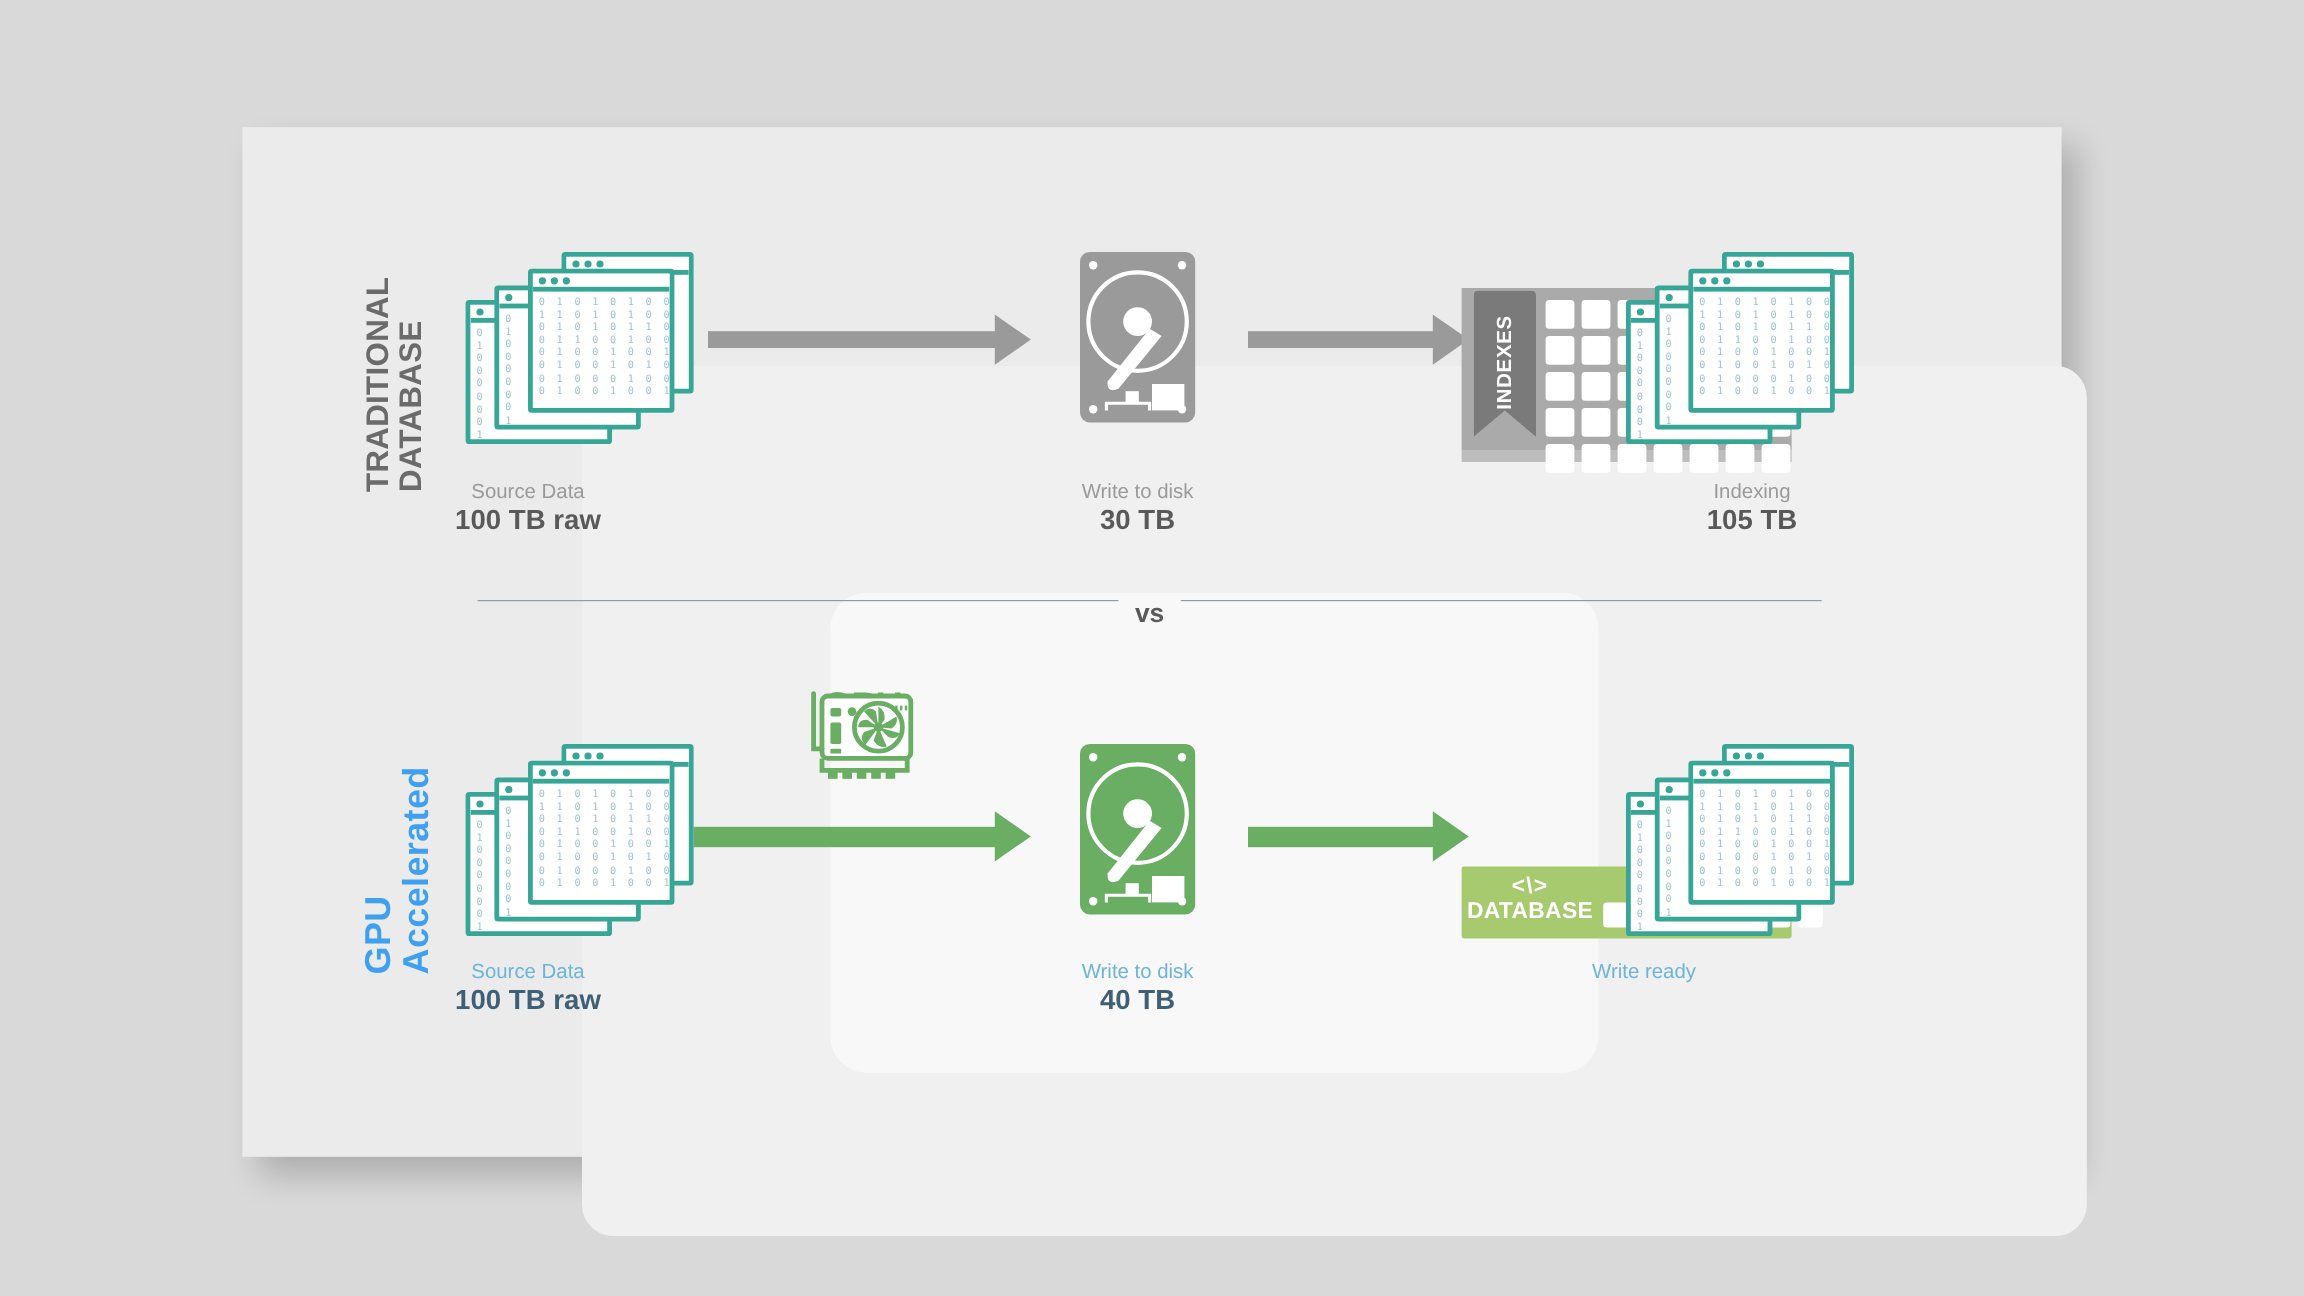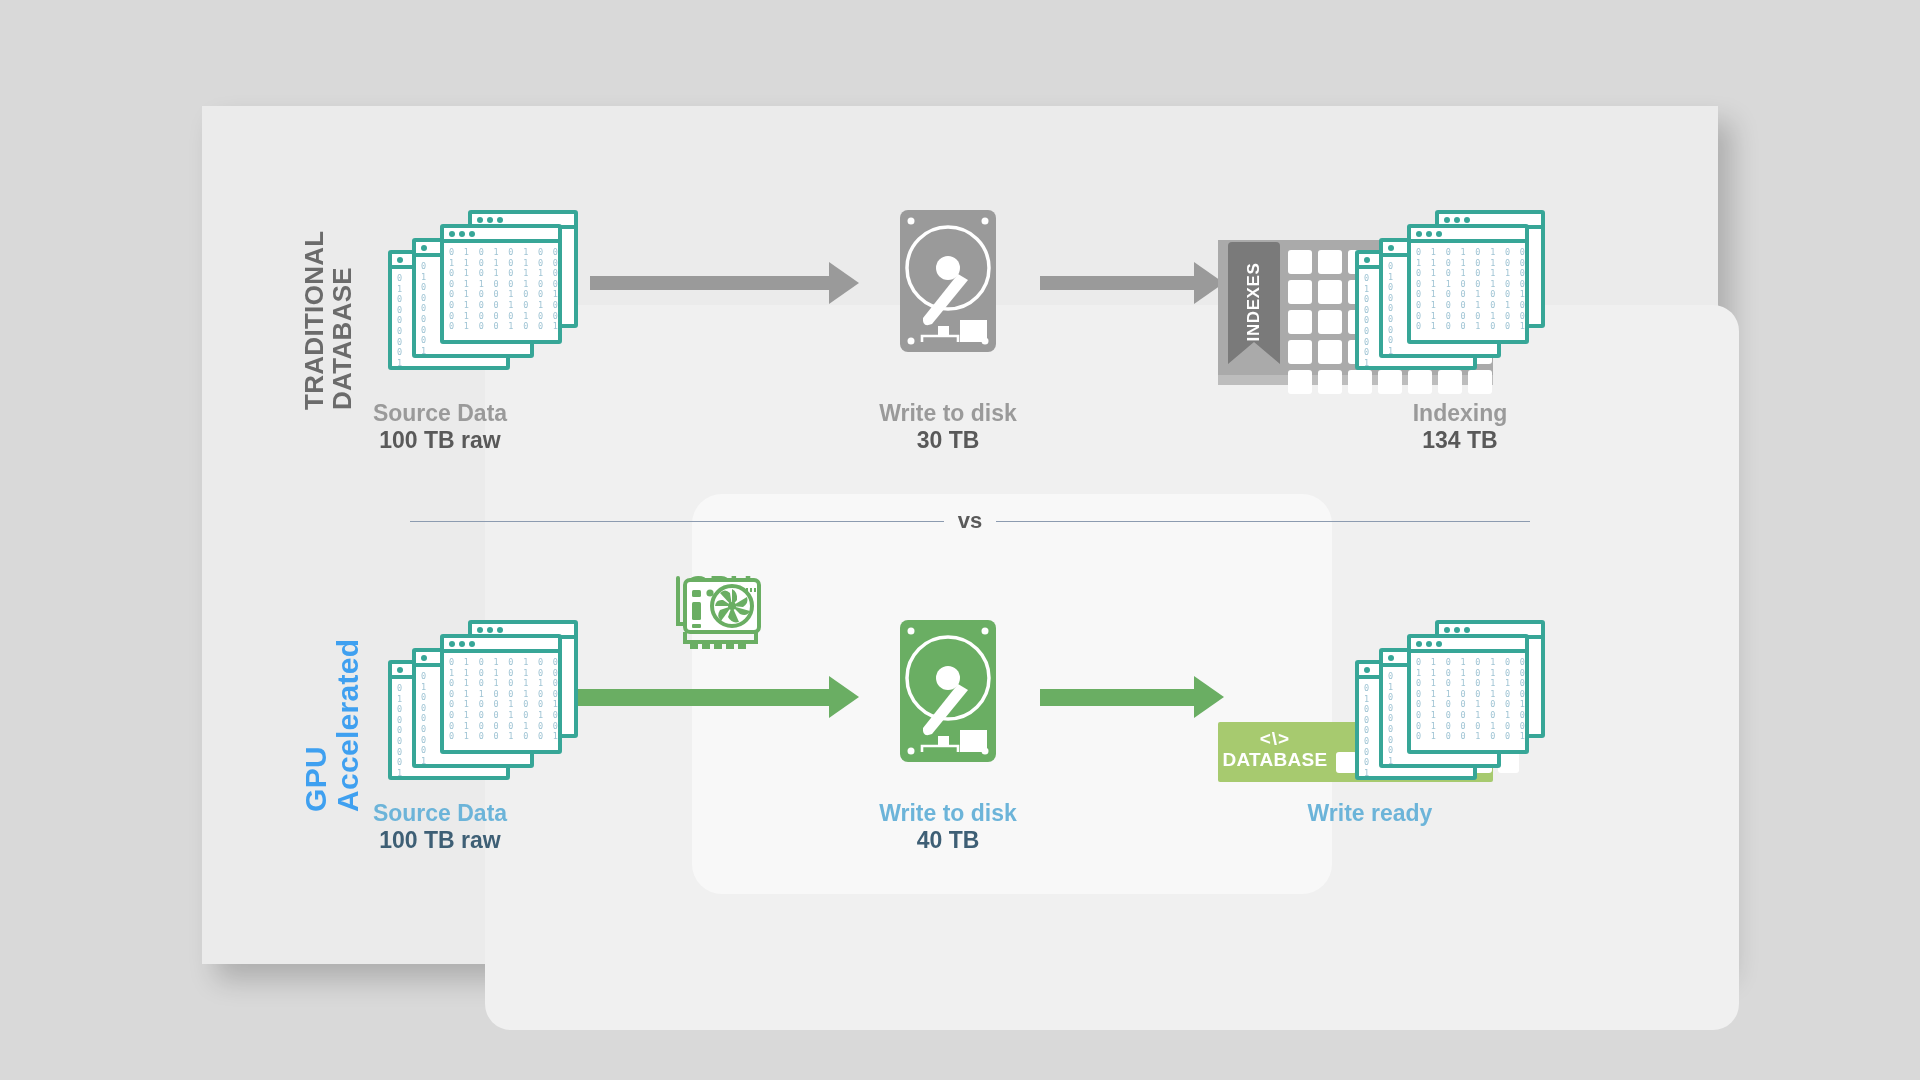--- a/index.html
+++ b/index.html
@@ -54,23 +54,23 @@
   }
   #label-gpu {
     left: 300px; top: 812px;
     font-size: 30px;
     color: #3fa0f0;
   }
 
   
   #vs-row {
     position: absolute;
-    left: 410px; top: 500px;
+    left: 398px; top: 500px;
     width: 1120px; height: 42px;
-    display: flex; align-items: center;
+    display: flex; 
   }
   .vs-line { flex: 1; height: 1px; background: #8c9bb0; }
   #vs-text {
     font-size: 22px; font-weight: bold; color: #5a5a5a;
     padding: 0 14px; line-height: 1;
   }
 
   
   .stack { position: absolute; width: 190px; height: 160px; }
   .bincard {
@@ -171,21 +171,21 @@
   #metadata-code { font-size: 19px; font-weight: bold; letter-spacing: 1px; }
   #metadata-label { font-size: 19px; font-weight: bold; letter-spacing: .3px; }
   .meta-squares {
     position: absolute; left: 118px; top: 30px;
     display: flex; gap: 6px;
   }
   .meta-squares b { display: block; width: 21px; height: 21px; background: #fff; border-radius: 3px; }
 
   
   .caption { position: absolute; text-align: center; line-height: 1.18; }
-  .caption .t { font-size: 23px; font-weight: bold; }
+  .caption .t { font-size: 17px; font-weight: normal; }
   .caption .v { font-size: 23px; font-weight: bold; }
   .caption.top .t { color: #9a9a9a; }
   .caption.top .v { color: #595959; }
   .caption.bot .t { color: #6cb4d9; }
   .caption.bot .v { color: #3e5f75; }
 </style>
 </head>
 <body>
 
 <div id="stage">
@@ -416,21 +416,21 @@
   <div class="caption top" style="left:330px; top:400px; width:220px;">
     <div class="t">Source Data</div>
     <div class="v">100 TB raw</div>
   </div>
   <div class="caption top" style="left:838px; top:400px; width:220px;">
     <div class="t">Write to disk</div>
     <div class="v">30 TB</div>
   </div>
   <div class="caption top" style="left:1350px; top:400px; width:220px;">
     <div class="t">Indexing</div>
-    <div class="v">134 TB</div>
+    <div class="v">105 TB</div>
   </div>
 
   <div id="gpu-word">GPU</div>
   <div id="gpu-icon">
     <svg viewBox="0 0 100 80" width="100" height="80">
       <g fill="none" stroke="#6aae63" stroke-width="4">
         <rect x="17" y="8" width="74" height="52" rx="5" fill="#ffffff"></rect>
         <path d="M10 6 L10 52 L17 52" stroke-linecap="round"></path>
         <path d="M17 60 L17 70 L88 70 L88 60"></path>
       </g>

